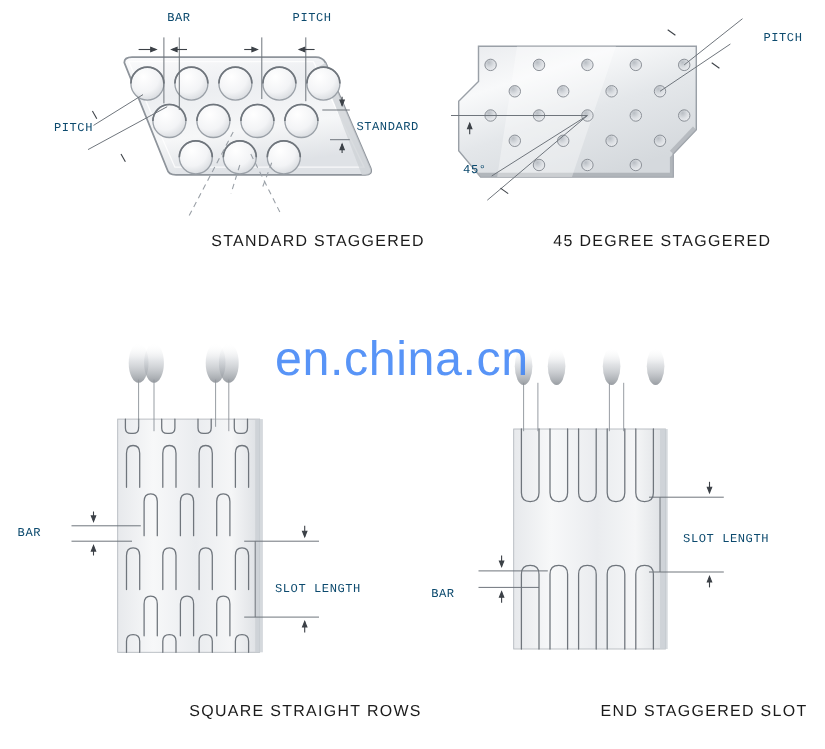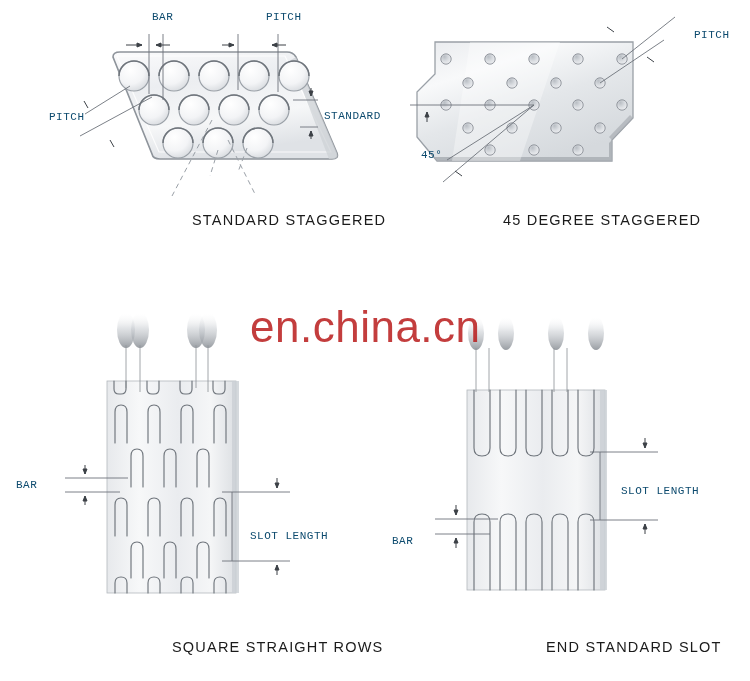--- a/index.html
+++ b/index.html
@@ -39,21 +39,21 @@
     font-family: "Liberation Sans", sans-serif;
     color: #1b1b1b;
     white-space: nowrap;
     letter-spacing: 1.2px;
     font-size: 14.5px;
   }
   .watermark {
     position: absolute;
     font-family: "Liberation Sans", sans-serif;
     font-size: 44px;
-    color: #b91c1c;
+    color: #3b82f6;
     letter-spacing: 0.5px;
     white-space: nowrap;
     opacity: 0.85;
   }
 </style>
 </head>
 <body>
 
 <div id="canvas">
 
@@ -447,15 +447,15 @@
   <div class="lbl" style="left:694px; top:29px;">PITCH</div>
   <div class="lbl" style="left:421px; top:149px;">45°</div>
   <div class="caption" style="left:503px; top:212px;">45 DEGREE  STAGGERED</div>
 
   <div class="lbl" style="left:16px; top:479px;">BAR</div>
   <div class="lbl" style="left:250px; top:530px;">SLOT  LENGTH</div>
   <div class="caption" style="left:172px; top:639px;">SQUARE  STRAIGHT  ROWS</div>
 
   <div class="lbl" style="left:392px; top:535px;">BAR</div>
   <div class="lbl" style="left:621px; top:485px;">SLOT  LENGTH</div>
-  <div class="caption" style="left:546px; top:639px;">END  STANDARD  SLOT</div>
+  <div class="caption" style="left:546px; top:639px;">END  STAGGERED  SLOT</div>
 
 </div>
 
 </body></html>

